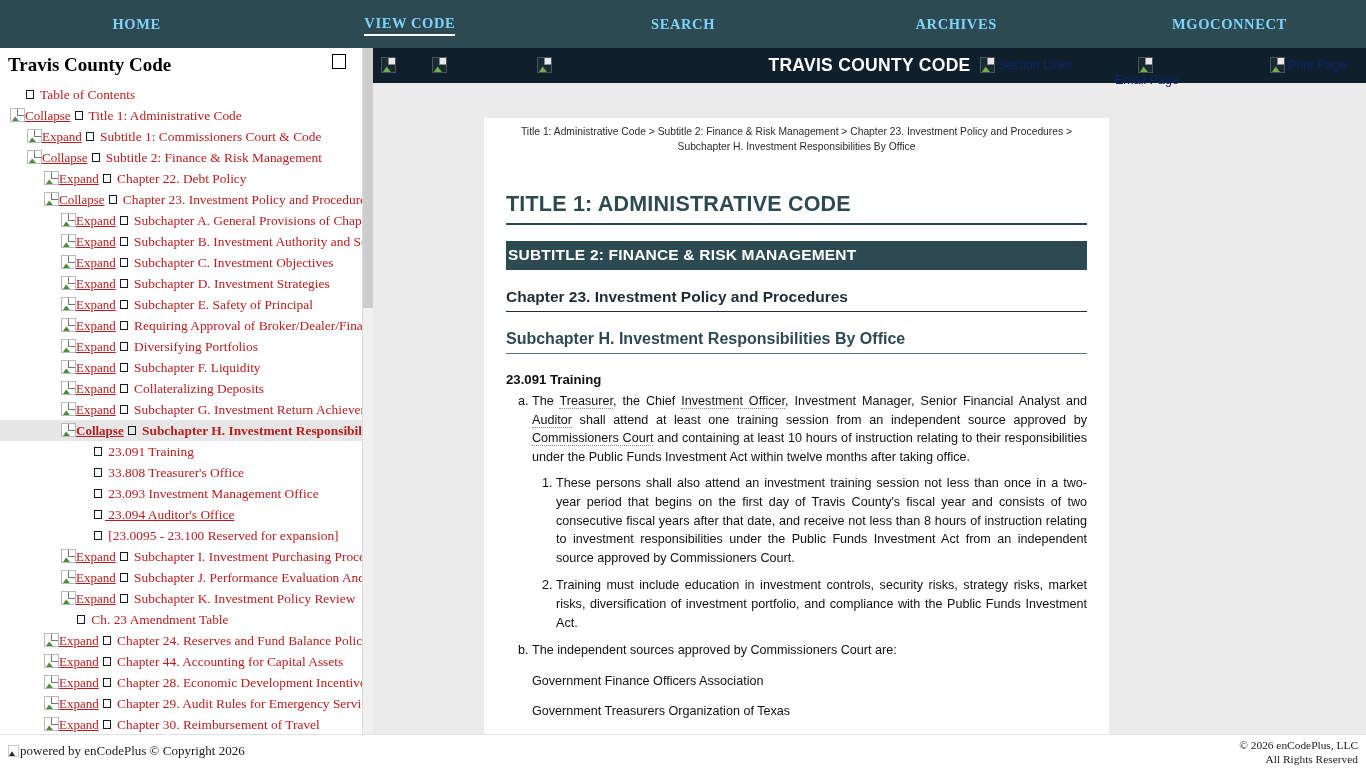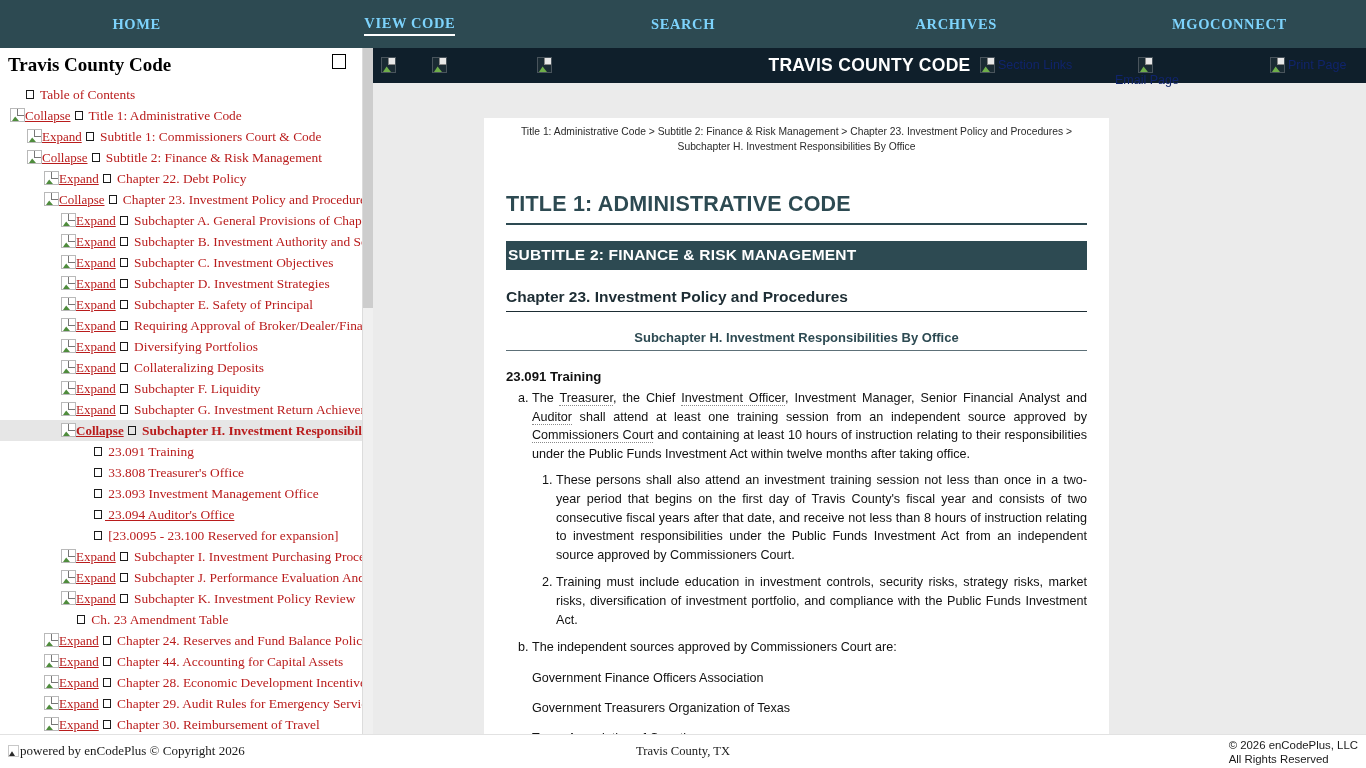--- a/index.html
+++ b/index.html
@@ -237,25 +237,24 @@
     font-family: "Liberation Sans", sans-serif;
     font-size: 15.5px;
     font-weight: bold;
     color: #1d2d34;
     border-bottom: 1.3px solid #1d2d34;
   }
   h4.subchapter {
     margin: 18px 0 0 0;
     padding: 0 0 5px 0;
     font-family: "Liberation Sans", sans-serif;
-    font-size: 13px;
+    font-size: 16px;
     font-weight: bold;
     color: #2d4a52;
     border-bottom: 1.3px solid #5d7078;
-    text-align: center;
   }
   h5.section {
     margin: 18px 0 0 0;
     font-family: "Liberation Sans", sans-serif;
     font-size: 13.2px;
     font-weight: bold;
     color: #111111;
   }
 
   ol.alpha {
@@ -332,21 +331,22 @@
     position: absolute;
     left: 0; right: 0; top: 9px;
     text-align: center;
     font-family: "Liberation Serif", serif;
     font-size: 12.6px;
     color: #1a1a1a;
   }
   #foot-right {
     position: absolute;
     right: 8px; top: 3px;
-    font-family: Liberation Sans, sans-serif;
+    text-align: right;
+    font-family: Liberation Serif, serif;
     font-size: 11.4px;
     color: #1a1a1a;
     line-height: 14px;
   }
 </style>
 </head>
 <body>
 
 <div id="topnav">
     <div class="nav-slot">
@@ -378,22 +378,22 @@
       <div class="tnode" style="padding-left: 27px;"><span class="brk"></span><span class="exlabel">Collapse</span><span class="sqr"></span><span class="tlabel"> Subtitle 2: Finance &amp; Risk Management</span></div>
       <div class="tnode" style="padding-left: 44px;"><span class="brk"></span><span class="exlabel">Expand</span><span class="sqr"></span><span class="tlabel"> Chapter 22. Debt Policy</span></div>
       <div class="tnode" style="padding-left: 44px;"><span class="brk"></span><span class="exlabel">Collapse</span><span class="sqr"></span><span class="tlabel"> Chapter 23. Investment Policy and Procedures</span></div>
       <div class="tnode" style="padding-left: 61px;"><span class="brk"></span><span class="exlabel">Expand</span><span class="sqr"></span><span class="tlabel"> Subchapter A. General Provisions of Chapter</span></div>
       <div class="tnode" style="padding-left: 61px;"><span class="brk"></span><span class="exlabel">Expand</span><span class="sqr"></span><span class="tlabel"> Subchapter B. Investment Authority and Scope</span></div>
       <div class="tnode" style="padding-left: 61px;"><span class="brk"></span><span class="exlabel">Expand</span><span class="sqr"></span><span class="tlabel"> Subchapter C. Investment Objectives</span></div>
       <div class="tnode" style="padding-left: 61px;"><span class="brk"></span><span class="exlabel">Expand</span><span class="sqr"></span><span class="tlabel"> Subchapter D. Investment Strategies</span></div>
       <div class="tnode" style="padding-left: 61px;"><span class="brk"></span><span class="exlabel">Expand</span><span class="sqr"></span><span class="tlabel"> Subchapter E. Safety of Principal</span></div>
       <div class="tnode" style="padding-left: 61px;"><span class="brk"></span><span class="exlabel">Expand</span><span class="sqr"></span><span class="tlabel"> Requiring Approval of Broker/Dealer/Financial</span></div>
       <div class="tnode" style="padding-left: 61px;"><span class="brk"></span><span class="exlabel">Expand</span><span class="sqr"></span><span class="tlabel"> Diversifying Portfolios</span></div>
+      <div class="tnode" style="padding-left: 61px;"><span class="brk"></span><span class="exlabel">Expand</span><span class="sqr"></span><span class="tlabel"> Subchapter F. Liquidity</span></div>
       <div class="tnode" style="padding-left: 61px;"><span class="brk"></span><span class="exlabel">Expand</span><span class="sqr"></span><span class="tlabel"> Collateralizing Deposits</span></div>
-      <div class="tnode" style="padding-left: 61px;"><span class="brk"></span><span class="exlabel">Expand</span><span class="sqr"></span><span class="tlabel"> Subchapter F. Liquidity</span></div>
       <div class="tnode" style="padding-left: 61px;"><span class="brk"></span><span class="exlabel">Expand</span><span class="sqr"></span><span class="tlabel"> Subchapter G. Investment Return Achievement</span></div>
       <div class="tnode sel" style="padding-left: 61px;"><span class="brk"></span><span class="exlabel">Collapse</span><span class="sqr"></span><span class="tlabel"> Subchapter H. Investment Responsibilities By</span></div>
       <div class="tnode" style="padding-left: 78px;"><span style="display: inline-block; width: 12px;"></span><span class="sqr"></span><span class="tlabel"> 23.091 Training</span></div>
       <div class="tnode" style="padding-left: 78px;"><span style="display: inline-block; width: 12px;"></span><span class="sqr"></span><span class="tlabel"> 33.808 Treasurer's Office</span></div>
       <div class="tnode" style="padding-left: 78px;"><span style="display: inline-block; width: 12px;"></span><span class="sqr"></span><span class="tlabel"> 23.093 Investment Management Office</span></div>
       <div class="tnode" style="padding-left: 78px; text-decoration: underline;"><span style="display: inline-block; width: 12px;"></span><span class="sqr"></span><span class="tlabel"> 23.094 Auditor's Office</span></div>
       <div class="tnode" style="padding-left: 78px;"><span style="display: inline-block; width: 12px;"></span><span class="sqr"></span><span class="tlabel"> [23.0095 - 23.100 Reserved for expansion]</span></div>
       <div class="tnode" style="padding-left: 61px;"><span class="brk"></span><span class="exlabel">Expand</span><span class="sqr"></span><span class="tlabel"> Subchapter I. Investment Purchasing Procedures</span></div>
       <div class="tnode" style="padding-left: 61px;"><span class="brk"></span><span class="exlabel">Expand</span><span class="sqr"></span><span class="tlabel"> Subchapter J. Performance Evaluation And</span></div>
       <div class="tnode" style="padding-left: 61px;"><span class="brk"></span><span class="exlabel">Expand</span><span class="sqr"></span><span class="tlabel"> Subchapter K. Investment Policy Review</span></div>
@@ -468,18 +468,17 @@
       </ol>
     </div>
   </div>
 </div>
 
 <div id="footer">
   <div id="foot-left">
     <span class="foot-brk"></span>
     <span id="foot-left-text">powered by enCodePlus © Copyright 2026</span>
   </div>
-  <div id="foot-center">Travis County, TX</div>
   <div id="foot-right">
     <div>© 2026 enCodePlus, LLC</div>
     <div>All Rights Reserved</div>
   </div>
 </div>
 
 </body></html>

